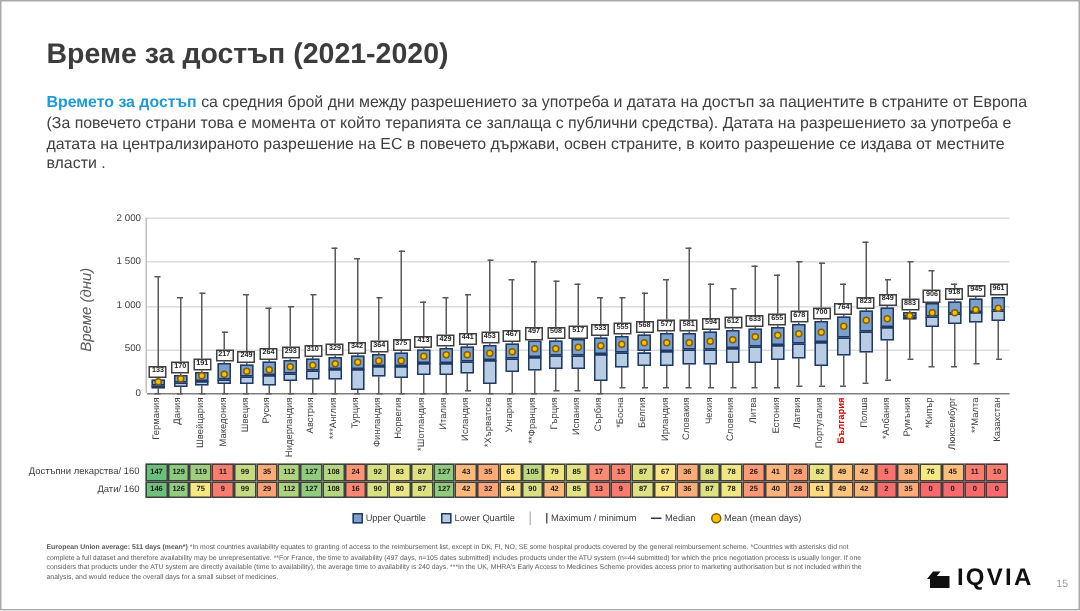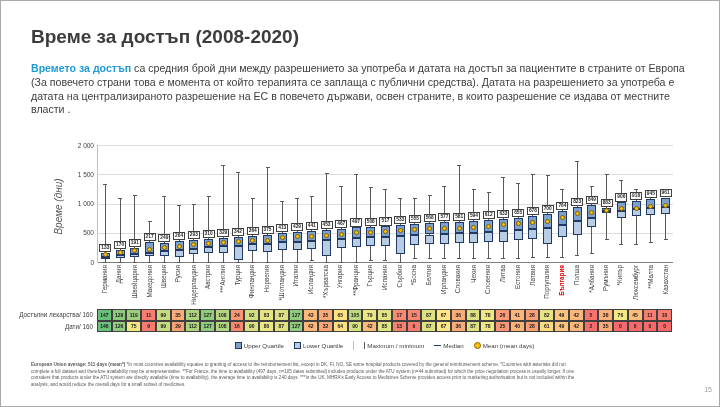--- a/index.html
+++ b/index.html
@@ -50,21 +50,21 @@
   .footnote .flead{font-weight:bold;}
   .logo{position:absolute;right:30px;bottom:11px;display:flex;align-items:center;gap:3px;}
   .logo-mark{display:block;}
   .logo-text{font-size:16px;font-weight:bold;letter-spacing:1.5px;color:#101010;}
   .pagenum{position:absolute;right:7px;bottom:13px;font-size:7px;color:#9a9a9a;}
 </style>
 </head>
 <body>
 
 <div class="slide">
-  <div class="title">Време за достъп (2008-2020)</div>
+  <div class="title">Време за достъп (2021-2020)</div>
 
   <div class="intro">
     <span class="lead">Времето за достъп</span><span> са средния брой дни между разрешението за употреба и датата на достъп за пациентите в страните от Европа  (За повечето страни това е момента от който терапията се заплаща с публични средства). Датата на разрешението за употреба е датата на централизираното разрешение на ЕС в повечето държави,  освен страните, в които разрешение се издава от местните власти .</span>
   </div>
 
   <div class="y-axis-title">Време (дни)</div>
 
   <div class="plot">
       <div class="axisline" style="top: 117px;"></div>
       <div class="ytick" style="left: -36px; top: 113.5px;">0</div>
@@ -697,14 +697,21 @@
     <div class="li">
       <span class="sw-mean"></span>
       <span>Mean (mean days)</span>
     </div>
   </div>
 
   <div class="footnote">
     <span class="flead">European Union average: 511 days (mean*)</span><span> *In most countries availability equates to granting of access to the reimbursement list, except in DK, FI, NO, SE some hospital products covered by the general reimbursement scheme. *Countries with asterisks did not complete a full dataset and therefore availability may be unrepresentative. **For France, the time to availability (497 days, n=105 dates submitted) includes products under the ATU system (n=44 submitted) for which the price negotiation process is usually longer. If one considers that products under the ATU system are directly available (time to availability), the average time to availability is 240 days. ***In the UK, MHRA's Early Access to Medicines Scheme provides access prior to marketing authorisation but is not included within the analysis, and would reduce the overall days for a small subset of medicines.</span>
   </div>
 
+  <div class="logo">
+    <svg class="logo-mark" width="17" height="13" viewBox="0 0 17 13">
+      <polygon points="2,4 15,4 15,12 2,12" fill="#101010"></polygon>
+      <polygon points="0,6 4,1 9,1 5,6" fill="#101010"></polygon>
+    </svg>
+    <span class="logo-text">IQVIA</span>
+  </div>
   <div class="pagenum">15</div>
 </div>
 
 </body></html>

